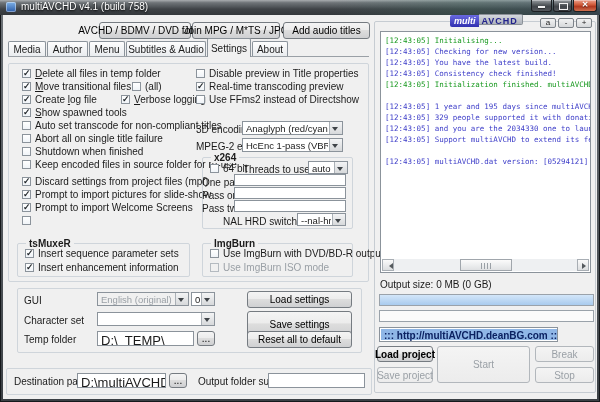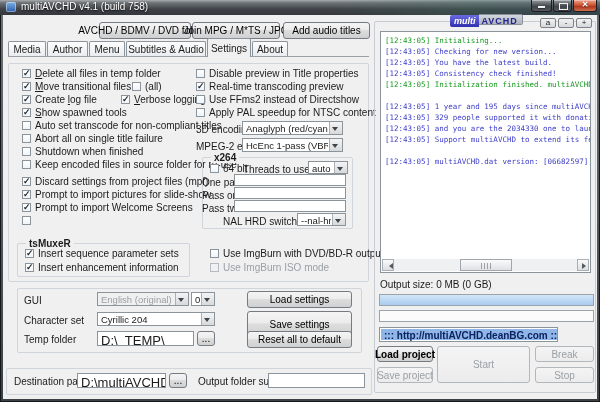--- a/index.html
+++ b/index.html
@@ -174,24 +174,20 @@
         <span>Disable preview in Title properties</span>
       </div>
     <div class="cbrow" style="left:193px;top:67px">
         <span class="cb on"></span>
         <span>Real-time transcoding preview</span>
       </div>
     <div class="cbrow" style="left:193px;top:80px">
         <span class="cb"></span>
         <span>Use FFms2 instead of Directshow</span>
       </div>
-    <div class="cbrow" style="left:193px;top:93px">
-        <span class="cb"></span>
-        <span>Apply PAL speedup for NTSC content</span>
-      </div>
 
     <div class="lab" style="left:193px;top:109px">3D encoding:</div>
     <div class="combo" style="left:239px;top:106px;width:101px">
       <span class="cval">Anaglyph (red/cyan)</span>
         <span class="arrow"></span>
     </div>
     <div class="lab" style="left:193px;top:126px">MPEG-2 encoder:</div>
     <div class="combo" style="left:239px;top:123px;width:101px">
       <span class="cval">HcEnc 1-pass (VBR)</span>
         <span class="arrow"></span>
@@ -214,20 +210,23 @@
     <div class="lab r" style="left:199px;top:175px;width:28px">Pass one:</div>
     <div class="field" style="left:231px;top:172px;width:112px;height:12px"></div>
     <div class="lab r" style="left:199px;top:188px;width:28px">Pass two:</div>
     <div class="field" style="left:231px;top:185px;width:112px;height:12px"></div>
     <div class="lab" style="left:220px;top:201px">NAL HRD switch:</div>
     <div class="combo" style="left:294px;top:198px;width:49px;height:13px">
       <span class="cval">--nal-hrd vbr</span>
         <span class="arrow"></span>
     </div>
 
+    <div class="gbox" style="left:199px;top:228px;width:151px;height:34px">
+      <span class="glbl">ImgBurn</span>
+    </div>
     <div class="cbrow" style="left:207px;top:234px">
         <span class="cb"></span>
         <span>Use ImgBurn with DVD/BD-R output</span>
       </div>
     <div class="cbrow disabled" style="left:207px;top:248px">
         <span class="cb"></span>
         <span>Use ImgBurn ISO mode</span>
       </div>
 
     <div class="gbox" style="left:14px;top:273px;width:345px;height:65px"></div>
@@ -235,21 +234,20 @@
     <div class="combo disabled" style="left:94px;top:277px;width:92px">
       <span class="cval">English (original)</span>
         <span class="arrow"></span>
     </div>
     <div class="combo" style="left:188px;top:277px;width:24px">
       <span class="cval">0</span>
         <span class="arrow"></span>
     </div>
     <div class="lab" style="left:21px;top:300px">Character set</div>
     <div class="combo" style="left:94px;top:297px;width:118px">
-      <span class="cval">Cyrillic 204</span>
         <span class="arrow"></span>
     </div>
     <div class="lab" style="left:21px;top:319px">Temp folder</div>
     <div class="field" style="left:94px;top:316px;width:97px;height:15px">D:\_TEMP\</div>
     <div class="btn" style="left:194px;top:316px;width:18px;height:15px">...</div>
     <div class="btn" style="left:244px;top:276px;width:105px;height:17px">Load settings</div>
     <div class="btn" style="left:244px;top:296px;width:105px;height:26px">Save settings</div>
     <div class="btn" style="left:244px;top:316px;width:105px;height:17px">Reset all to default</div>
 
     <div class="gbox" style="left:3px;top:353px;width:366px;height:27px"></div>
@@ -274,21 +272,21 @@
         <div class="logline">[12:43:05] Checking for new version...</div>
         <div class="logline">[12:43:05] You have the latest build.</div>
         <div class="logline">[12:43:05] Consistency check finished!</div>
         <div class="logline green">[12:43:05] Initialization finished. multiAVCHD is</div>
         <div class="logline"></div>
         <div class="logline">[12:43:05] 1 year and 195 days since multiAVCHD wa</div>
         <div class="logline">[12:43:05] 329 people supported it with donations</div>
         <div class="logline">[12:43:05] and you are the 2034330 one to launch t</div>
         <div class="logline">[12:43:05] Support multiAVCHD to extend its featur</div>
         <div class="logline"></div>
-        <div class="logline">[12:43:05] multiAVCHD.dat version: [06682597]</div>
+        <div class="logline">[12:43:05] multiAVCHD.dat version: [05294121]</div>
       </div>
       <div class="hscroll">
         <div class="sarrow left"></div>
         <div class="sthumb"></div>
         <div class="sarrow right"></div>
       </div>
     </div>
 
     <div class="lab" style="left:377px;top:264px">Output size: 0 MB (0 GB)</div>
     <div class="pbar" style="top:279px">

